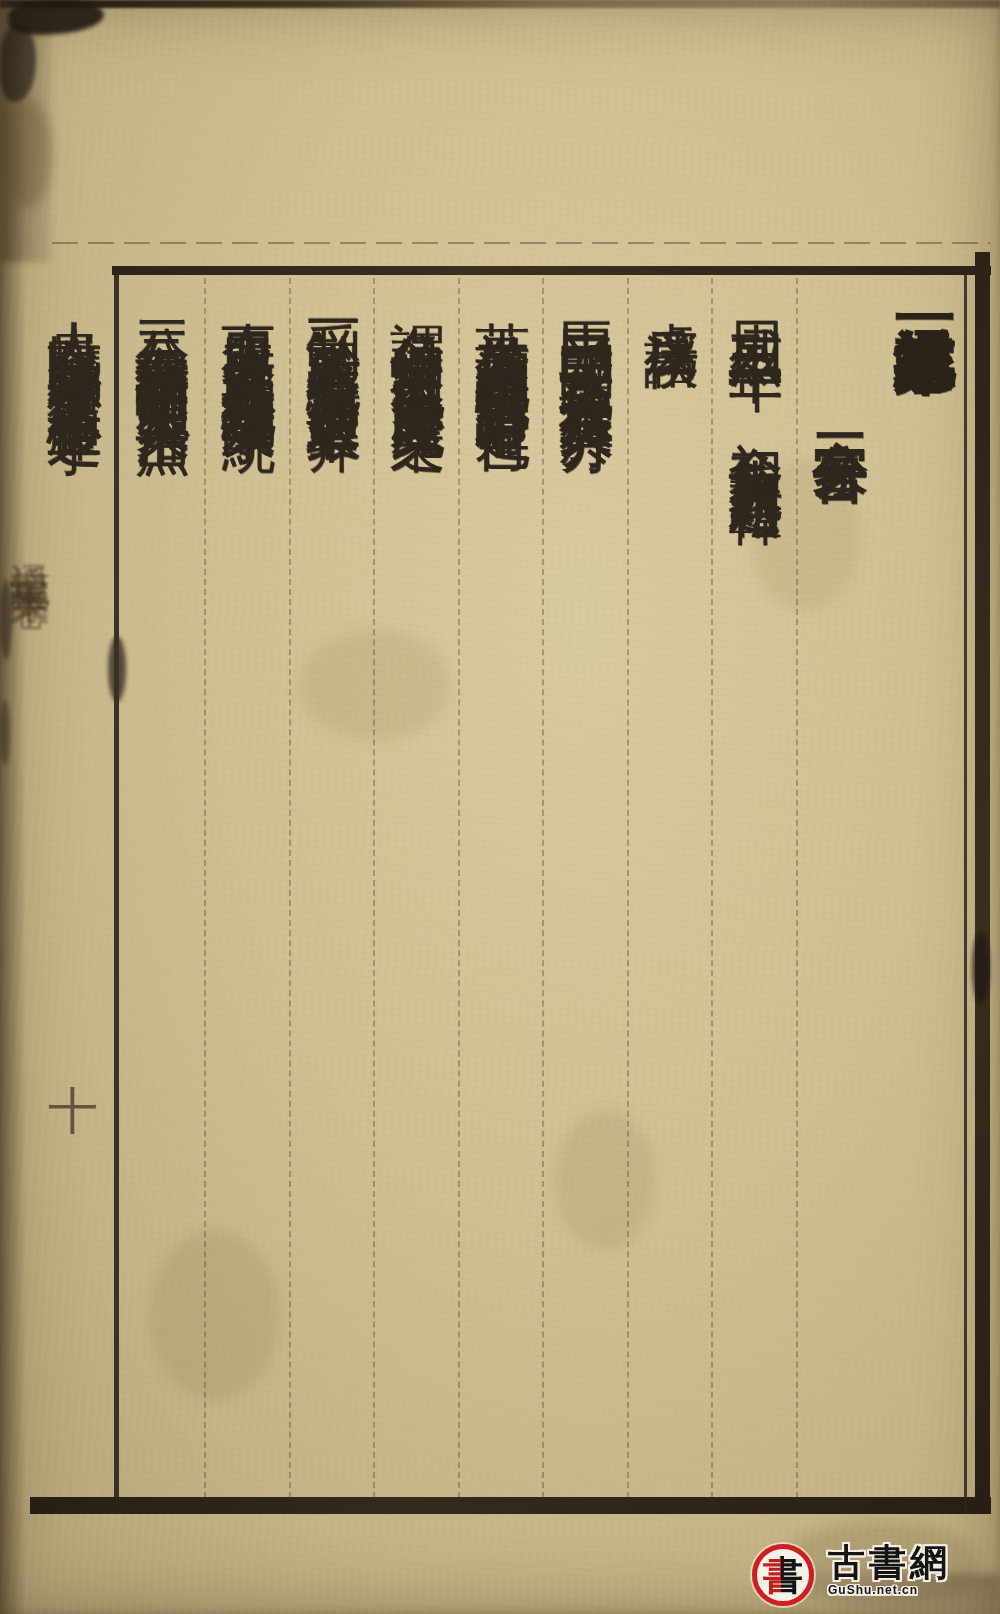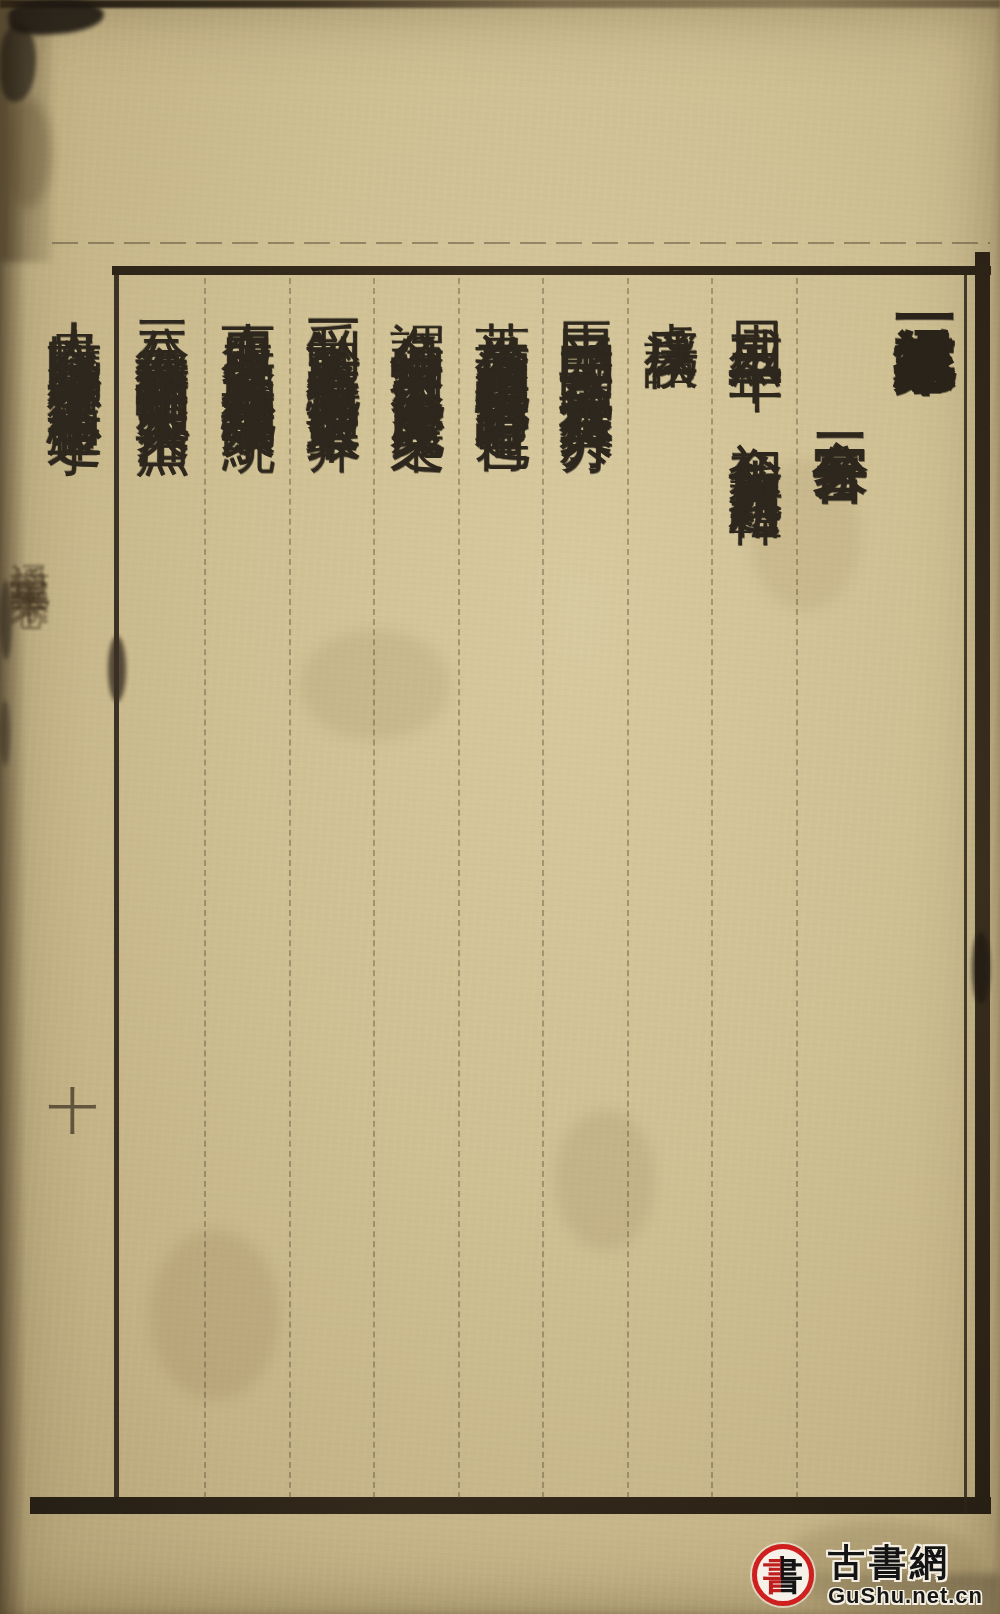--- a/index.html
+++ b/index.html
@@ -58,21 +58,21 @@
     font-size:40px;font-weight:700;line-height:1;
     background:linear-gradient(90deg,#c01d1d 0 46%, #141414 46% 100%);
     -webkit-background-clip:text;background-clip:text;color:transparent;
     transform:translateY(1px);}
   .wm-text{margin-left:14px;}
   .wm-name{
     font-size:37px;font-weight:700;letter-spacing:4px;color:#141414;line-height:1.0;
     text-shadow:-2px -2px 0 #f4efe2,2px -2px 0 #f4efe2,-2px 2px 0 #f4efe2,2px 2px 0 #f4efe2,0 -2px 0 #f4efe2,0 2px 0 #f4efe2,-2px 0 0 #f4efe2,2px 0 0 #f4efe2;}
   .wm-url{
     font-family:"Liberation Sans","DejaVu Sans",sans-serif;
-    font-size:22px;font-weight:700;color:#161616;margin-top:2px;letter-spacing:1px;
+    font-size:12px;font-weight:700;color:#161616;margin-top:2px;letter-spacing:1px;
     text-shadow:-1.5px -1.5px 0 #f4efe2,1.5px -1.5px 0 #f4efe2,-1.5px 1.5px 0 #f4efe2,1.5px 1.5px 0 #f4efe2,0 -1.5px 0 #f4efe2,0 1.5px 0 #f4efe2,-1.5px 0 0 #f4efe2,1.5px 0 0 #f4efe2;}
   .corner-grime{position:absolute;right:0;bottom:0;width:260px;height:40px;filter:blur(4px);
     background:linear-gradient(200deg, rgba(40,32,22,.35), rgba(40,32,22,0) 70%);}
 </style>
 </head>
 <body>
 
 <div class="page">
   <div class="grain"></div>
 

